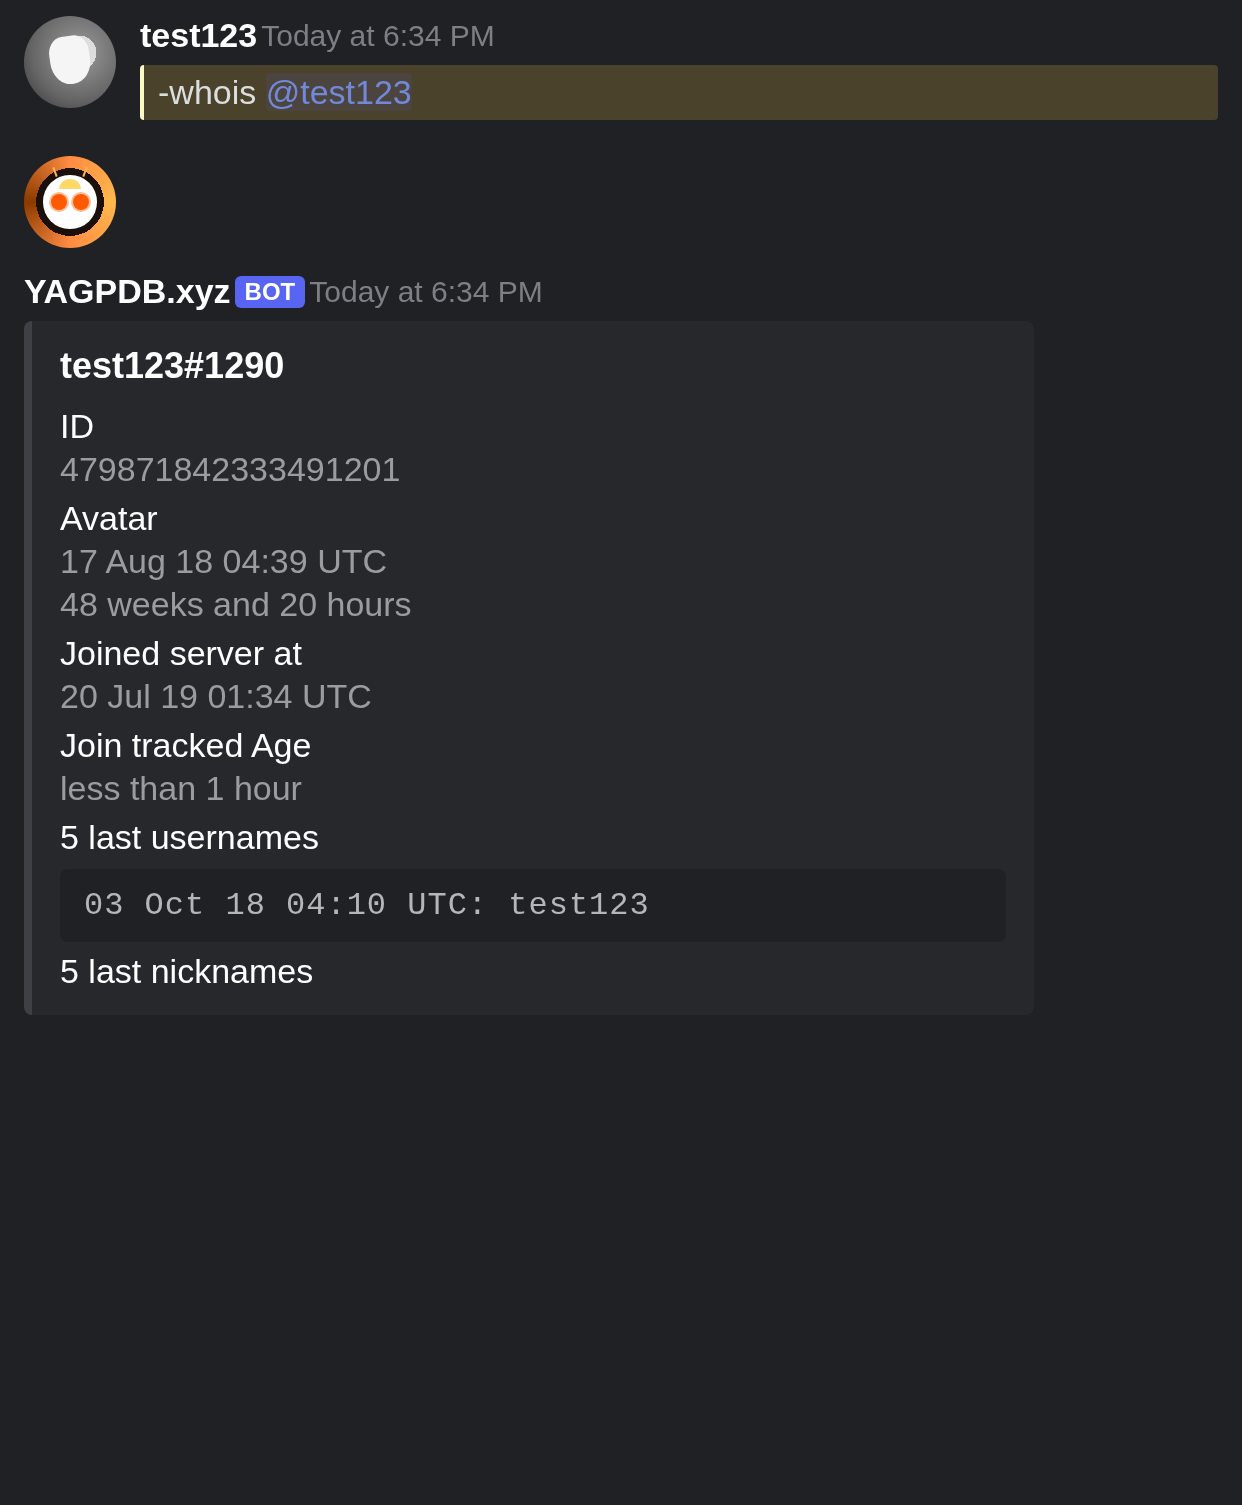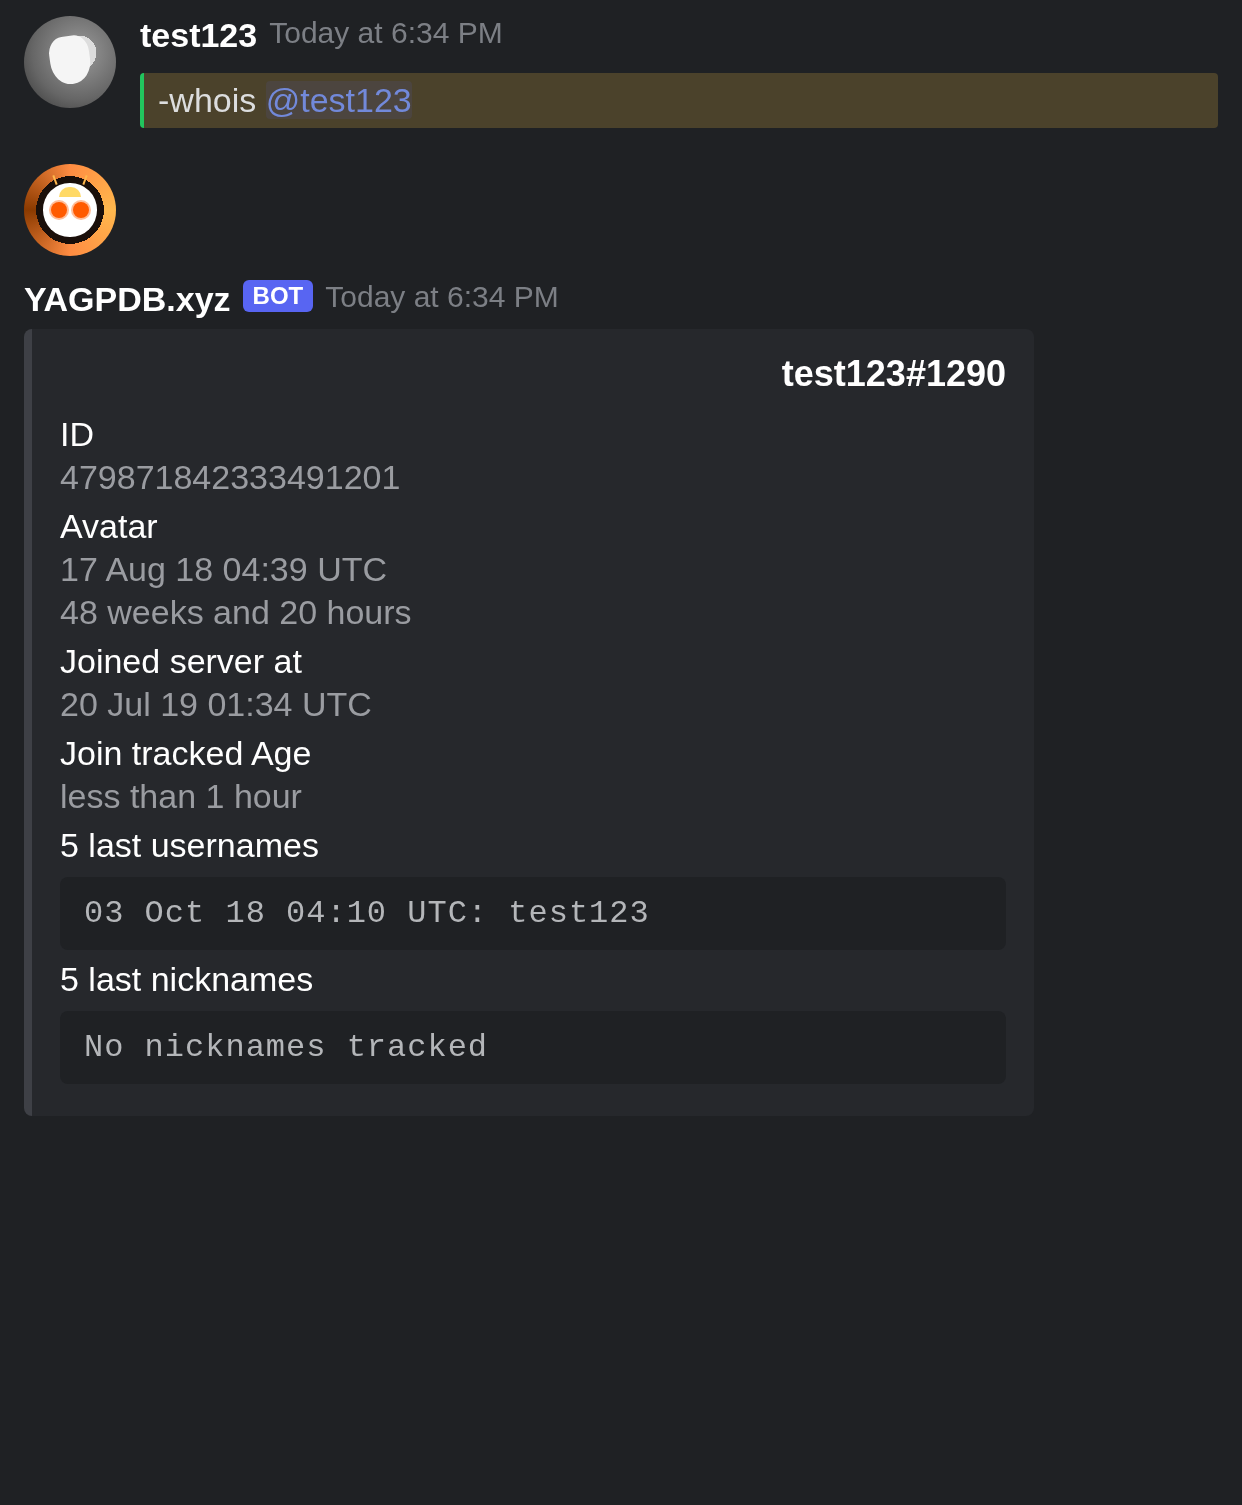--- a/index.html
+++ b/index.html
@@ -86,22 +86,22 @@
       height: 10px;
       background: #ffd966;
       border-radius: 10px 10px 0 0;
     }
     .msg-body {
       flex: 1;
       min-width: 0;
     }
     .msg-header {
       display: flex;
-      align-items: flex-start;
-      gap: 12px;
+      align-items: center;
+      gap: 4px;
       margin-bottom: 6px;
     }
     .username {
       font-size: 34px;
       font-weight: 600;
       color: #ffffff;
     }
     .bot-badge {
       background-color: #5865f2;
       color: #ffffff;
@@ -111,24 +111,24 @@
       border-radius: 6px;
       vertical-align: middle;
     }
     .timestamp {
       font-size: 30px;
       color: #7c7f85;
       font-weight: 400;
     }
     .highlighted-message {
       background-color: #4b422b;
-      border-left: 4px solid #22c55e;
+      border-left: 4px solid #fef9c3;
       border-radius: 4px;
       padding: 8px 14px;
-      margin-top: 18px;
+      margin-top: 10px;
       font-size: 34px;
       color: #dcddde;
     }
     .mention {
       color: #7289da;
       background: rgba(88,101,242,0.1);
       border-radius: 4px;
     }
     .embed {
       margin-top: 10px;
@@ -137,21 +137,20 @@
       border-radius: 8px;
       padding: 24px 28px 24px 28px;
       width: 100%;
       max-width: 1010px;
     }
     .embed-title {
       font-size: 36px;
       font-weight: 700;
       color: #ffffff;
       margin-bottom: 20px;
-      text-align: right;
     }
     .field-name {
       font-size: 34px;
       font-weight: 400;
       color: #ffffff;
       margin-top: 10px;
     }
     .field-value {
       font-size: 34px;
       color: #9a9ca1;
@@ -225,16 +224,15 @@
       <div class="field-name">Joined server at</div>
       <div class="field-value">20 Jul 19 01:34 UTC</div>
 
       <div class="field-name">Join tracked Age</div>
       <div class="field-value">less than 1 hour</div>
 
       <div class="field-name">5 last usernames</div>
       <div class="code-block">03 Oct 18 04:10 UTC: test123</div>
 
       <div class="field-name">5 last nicknames</div>
-      <div class="code-block">No nicknames tracked</div>
     </div>
   </div>
 </div>
 
 </body></html>

